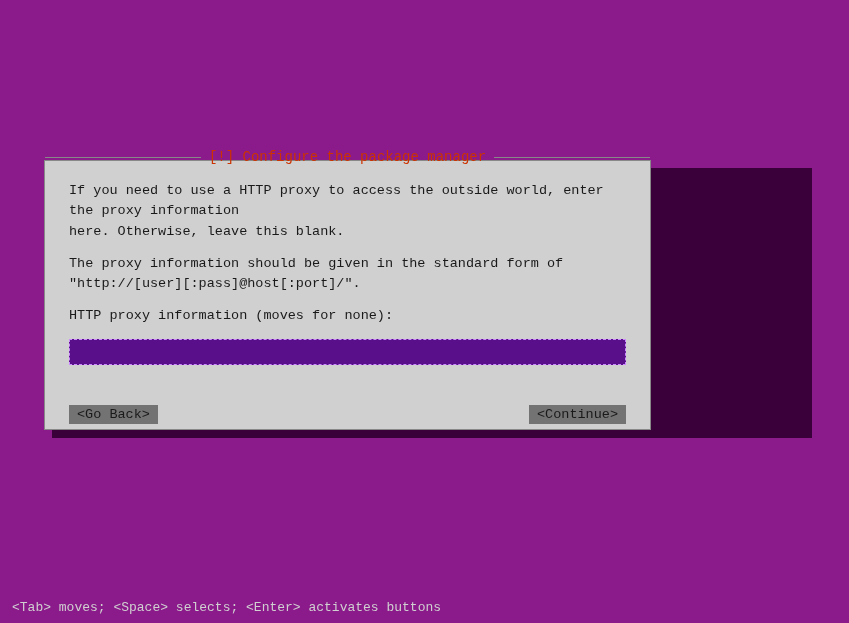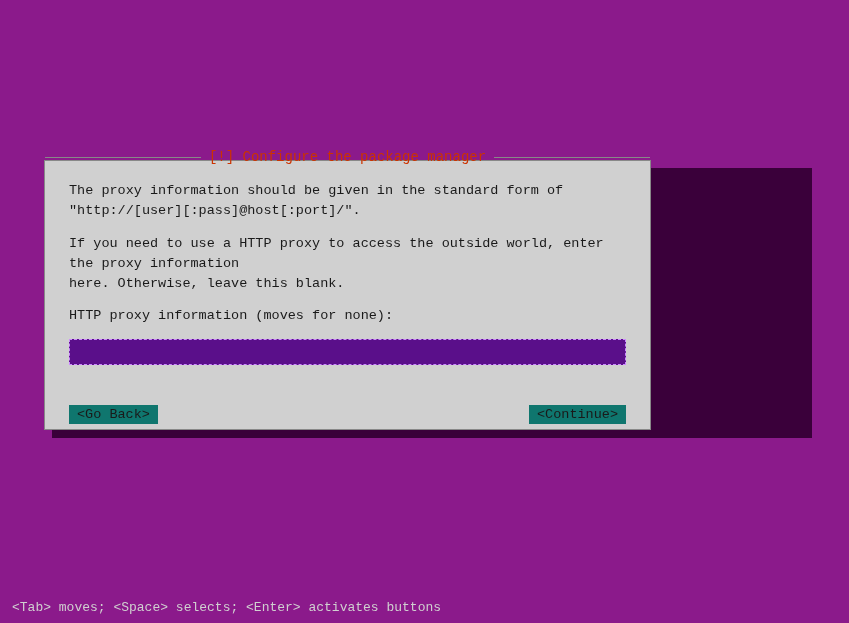--- a/index.html
+++ b/index.html
@@ -115,21 +115,21 @@
     }
 
     .dialog-buttons {
       display: flex;
       justify-content: space-between;
       padding: 0 24px;
       margin-top: 4px;
     }
 
     .dialog-button {
-      background-color: #0f766e;
+      background-color: #737373;
       border: none;
       color: #1a1a1a;
       font-family: 'Courier New', Courier, monospace;
       font-size: 13.5px;
       cursor: pointer;
       padding: 2px 8px;
     }
   </style>
 </head>
 <body>
@@ -141,26 +141,26 @@
   <div class="dialog">
 
     <div class="dialog-title-bar">
       <div class="dialog-title-line"></div>
       <span class="dialog-title-text">[!] Configure the package manager</span>
       <div class="dialog-title-line"></div>
     </div>
 
     <div class="dialog-content">
       <p>
+        <span>If you need to use a HTTP proxy to access the outside world, enter the proxy information</span><br>
+        <span>here. Otherwise, leave this blank.</span>
+      </p>
+      <p>
         <span>The proxy information should be given in the standard form of</span><br>
         <span>"http://[user][:pass]@host[:port]/".</span>
-      </p>
-      <p>
-        <span>If you need to use a HTTP proxy to access the outside world, enter the proxy information</span><br>
-        <span>here. Otherwise, leave this blank.</span>
       </p>
       <p class="proxy-label">HTTP proxy information (moves for none):</p>
       <div class="proxy-input-container">
         <input type="text" class="proxy-input" value="" style="">
       </div>
     </div>
 
     <div class="dialog-buttons">
       <button class="dialog-button">&lt;Go Back&gt;</button>
       <button class="dialog-button">&lt;Continue&gt;</button>

